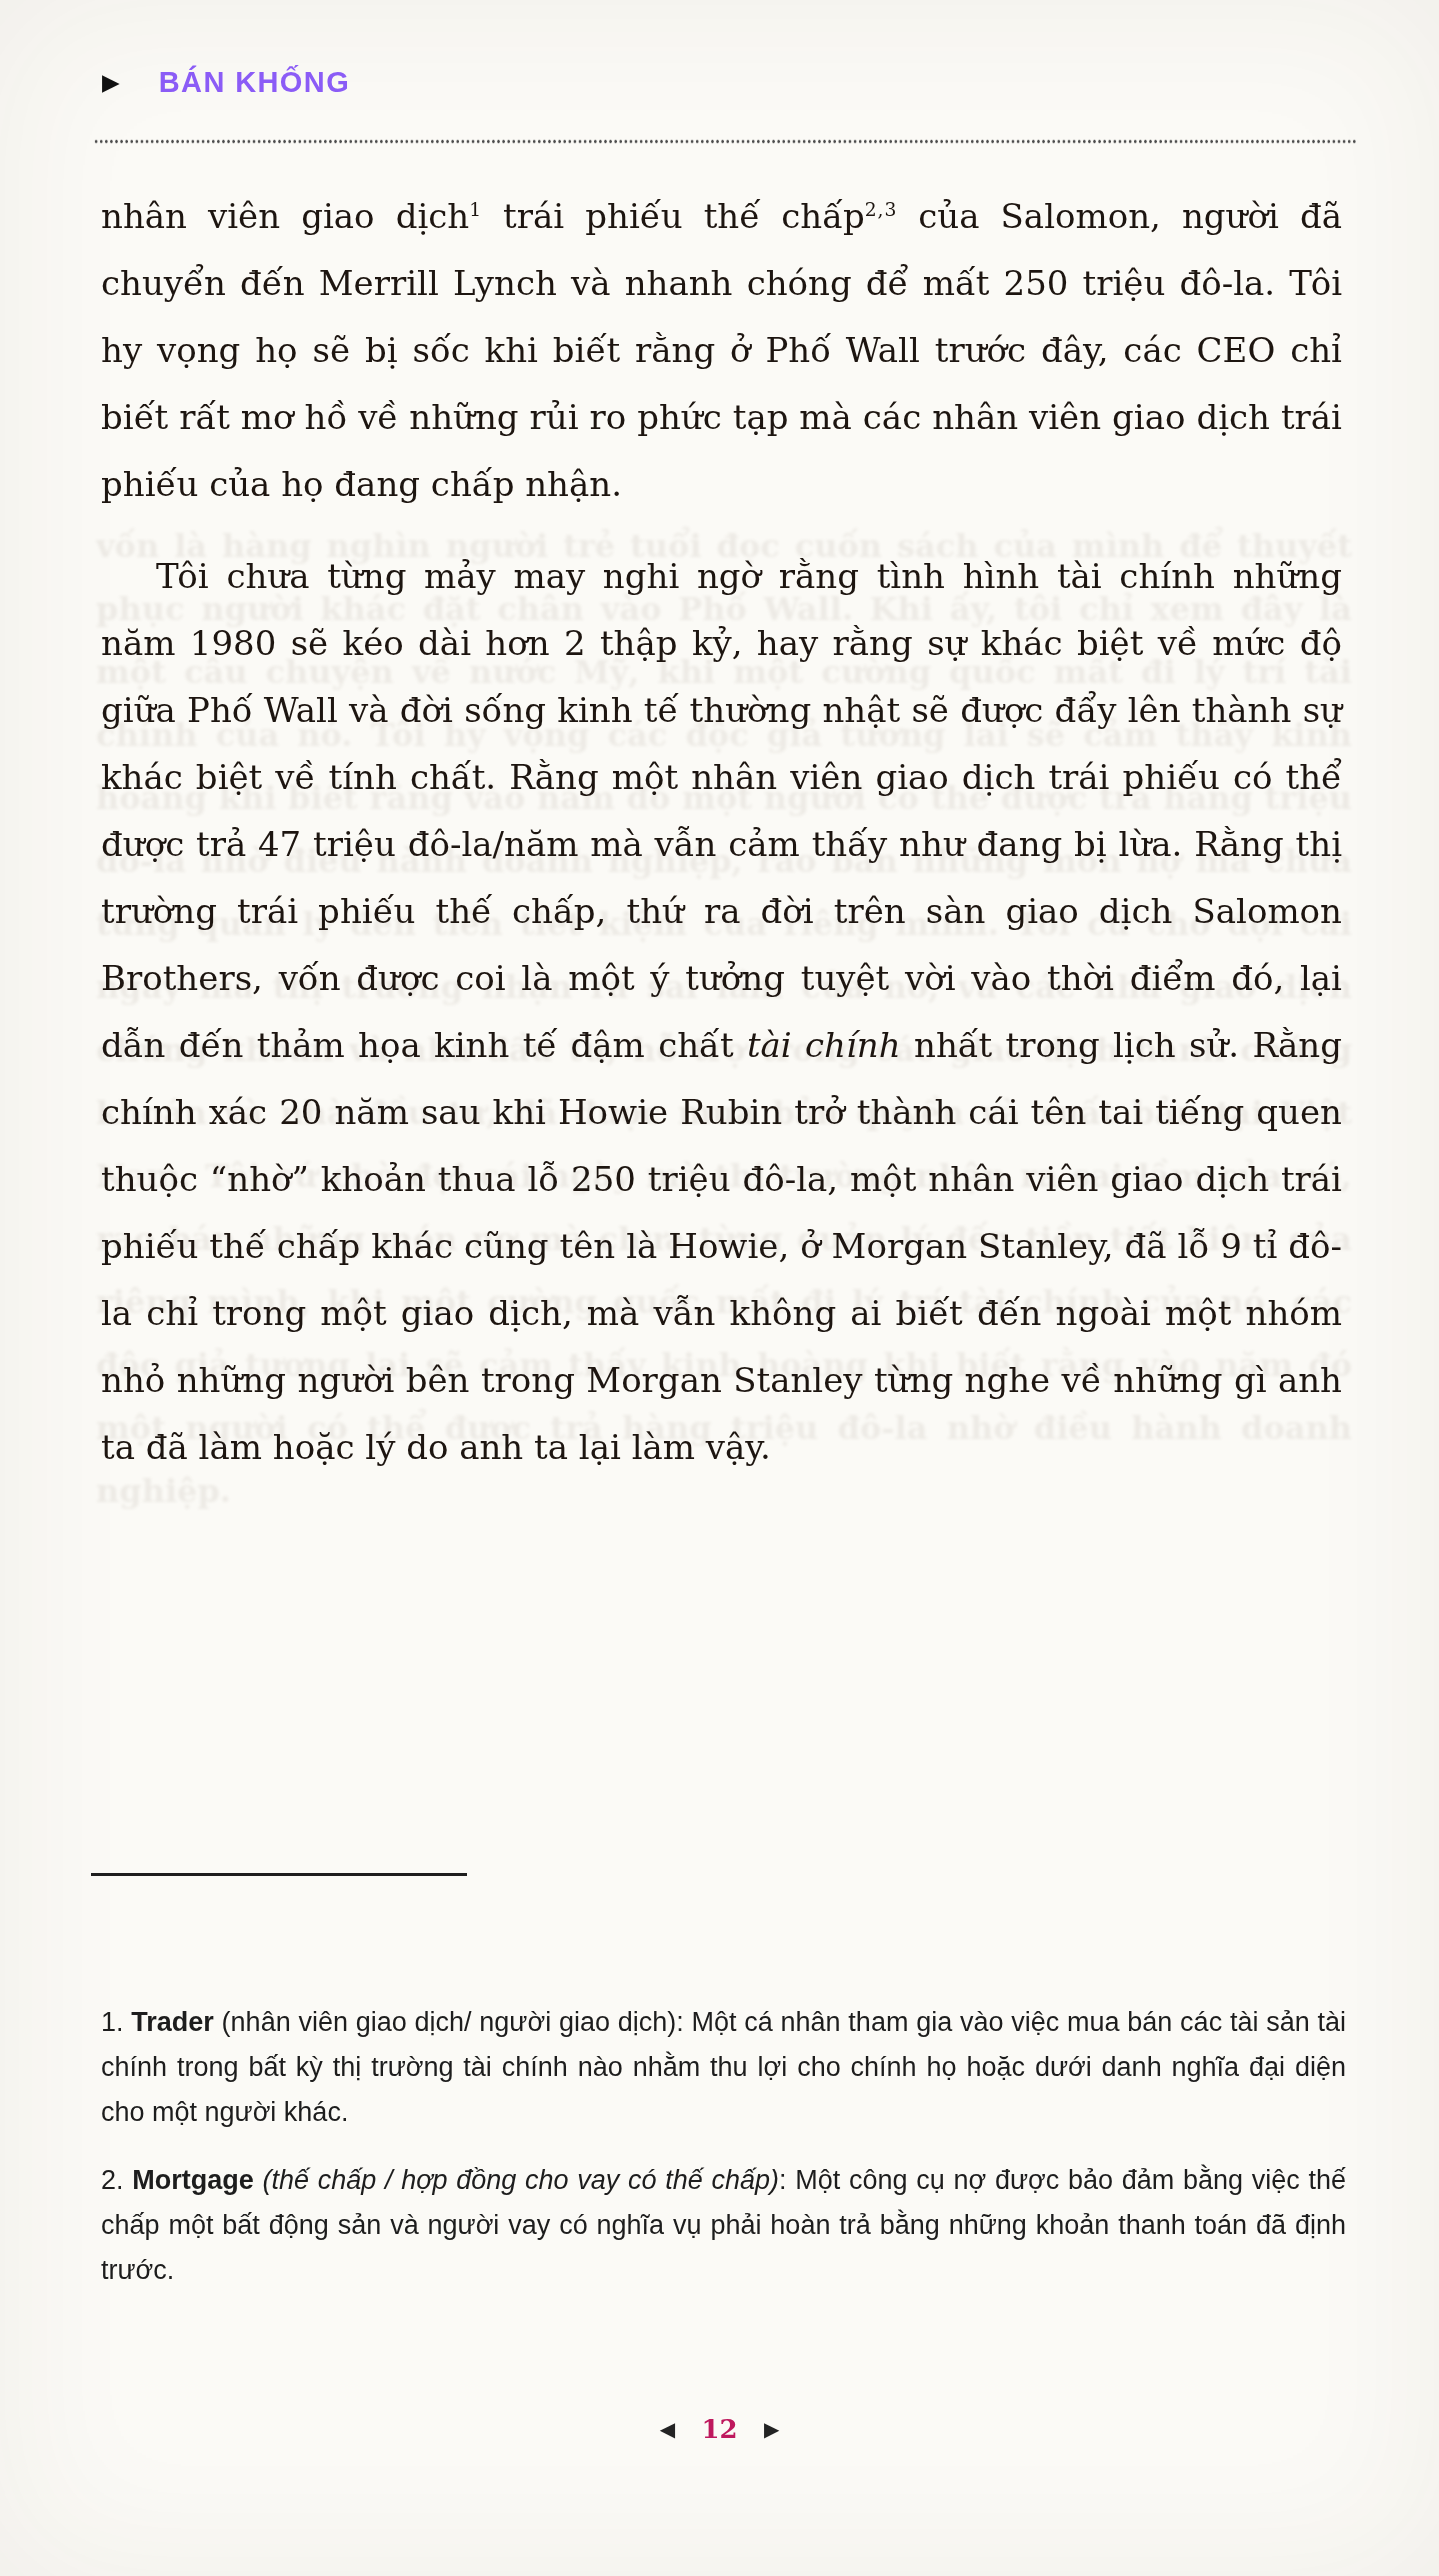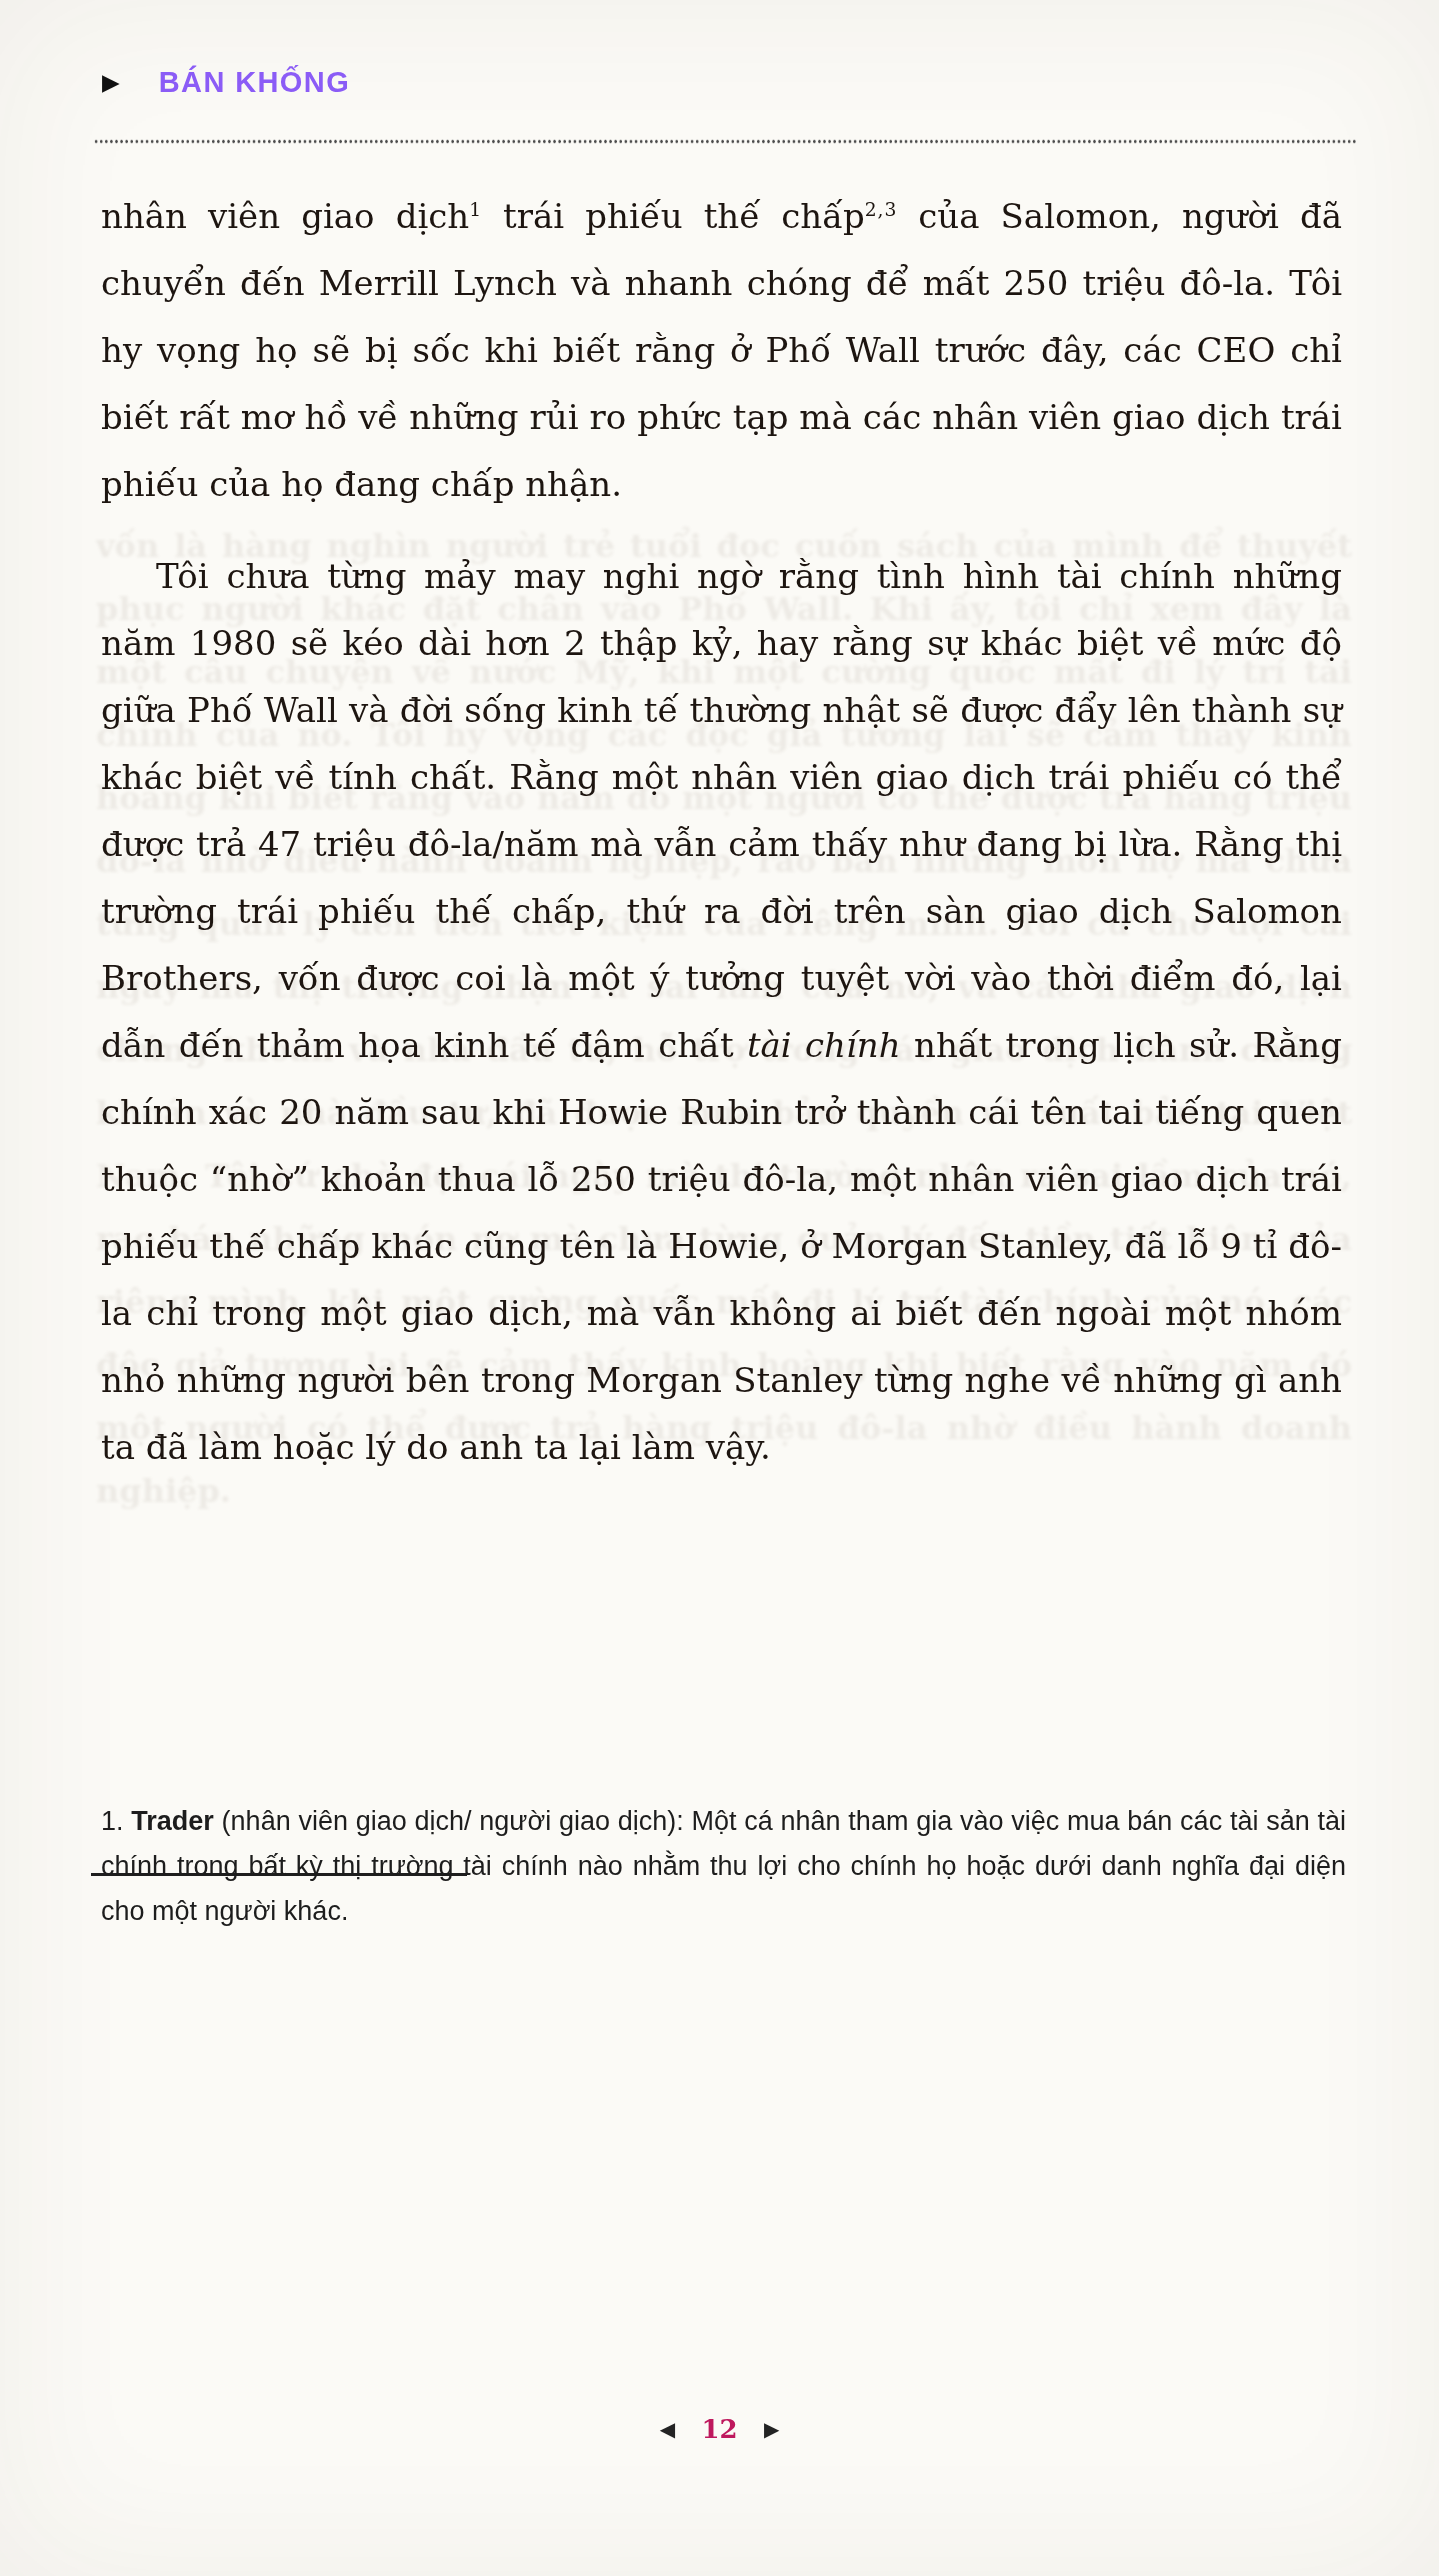--- a/index.html
+++ b/index.html
@@ -33,21 +33,21 @@
     color:#1d1510; text-align:justify;
   }
   .body-text p { text-align:justify; }
   .body-text p + p { margin-top:24.6px; text-indent:55px; }
   sup.fnref { font-size:0.55em; line-height:0; vertical-align:super; letter-spacing:0.9px; }
   em.ital { font-style:italic; }
   
   .separator { position:absolute; top:1873px; left:91px; width:376px; height:2.8px; background:#1e1e1e; z-index:2; }
   
   .footnotes {
-    position:absolute; top:1799px; left:101px; width:1245px; z-index:2;
+    position:absolute; top:2000px; left:101px; width:1245px; z-index:2;
     font-family:"Liberation Sans","DejaVu Sans",sans-serif;
     font-size:27px; line-height:45px; color:#1d1d1d; text-align:justify;
   }
   .footnote + .footnote { margin-top:23px; }
   .fn-term { font-weight:700; }
   .fn-paren.italic { font-style:italic; }
   
   .footer {
     position:absolute; left:0; right:0; top:2414px; z-index:2;
     display:flex; justify-content:center; align-items:center; gap:26.4px;
@@ -78,20 +78,21 @@
   <div class="ghost">vốn là hàng nghìn người trẻ tuổi đọc cuốn sách của mình để thuyết phục người khác đặt chân vào Phố Wall. Khi ấy, tôi chỉ xem đây là một câu chuyện về nước Mỹ, khi một cường quốc mất đi lý trí tài chính của nó. Tôi hy vọng các độc giả tương lai sẽ cảm thấy kinh hoàng khi biết rằng vào năm đó một người có thể được trả hàng triệu đô-la nhờ điều hành doanh nghiệp, rao bán những món nợ mà chưa từng quản lý đến tiền tiết kiệm của riêng mình. Tôi cứ chờ đợi cái ngày mà thị trường nhận ra sai lầm của nó, và các nhà giao dịch chứng khoán và nhà đầu tư, hỗ trợ trong các giao dịch hành chứng khoán và nhà đầu tư, đã được mua bản quyền và xuất bản tại Việt Nam. Tôi cứ chờ đợi cái ngày mà thị trường nhận ra sai lầm của nó, rao bán những món nợ mà chưa từng quản lý đến tiền tiết kiệm của riêng mình, khi một cường quốc mất đi lý trí tài chính của nó, các độc giả tương lai sẽ cảm thấy kinh hoàng khi biết rằng vào năm đó một người có thể được trả hàng triệu đô-la nhờ điều hành doanh nghiệp.</div>
 
   <div class="body-text">
     <p><span>nhân viên giao dịch</span><sup class="fnref">1</sup><span> trái phiếu thế chấp</span><sup class="fnref">2,3</sup><span> của Salomon, người đã chuyển đến Merrill Lynch và nhanh chóng để mất 250 triệu đô-la. Tôi hy vọng họ sẽ bị sốc khi biết rằng ở Phố Wall trước đây, các CEO chỉ biết rất mơ hồ về những rủi ro phức tạp mà các nhân viên giao dịch trái phiếu của họ đang chấp nhận.</span></p>
     <p><span>Tôi chưa từng mảy may nghi ngờ rằng tình hình tài chính những năm 1980 sẽ kéo dài hơn 2 thập kỷ, hay rằng sự khác biệt về mức độ giữa Phố Wall và đời sống kinh tế thường nhật sẽ được đẩy lên thành sự khác biệt về tính chất. Rằng một nhân viên giao dịch trái phiếu có thể được trả 47 triệu đô-la/năm mà vẫn cảm thấy như đang bị lừa. Rằng thị trường trái phiếu thế chấp, thứ ra đời trên sàn giao dịch Salomon Brothers, vốn được coi là một ý tưởng tuyệt vời vào thời điểm đó, lại dẫn đến thảm họa kinh tế đậm chất </span><em class="ital">tài chính</em><span> nhất trong lịch sử. Rằng chính xác 20 năm sau khi Howie Rubin trở thành cái tên tai tiếng quen thuộc “nhờ” khoản thua lỗ 250 triệu đô-la, một nhân viên giao dịch trái phiếu thế chấp khác cũng tên là Howie, ở Morgan Stanley, đã lỗ 9 tỉ đô-la chỉ trong một giao dịch, mà vẫn không ai biết đến ngoài một nhóm nhỏ những người bên trong Morgan Stanley từng nghe về những gì anh ta đã làm hoặc lý do anh ta lại làm vậy.</span></p>
   </div>
 
   <div class="separator"></div>
   <div class="footnotes">
     <p class="footnote"><span class="fn-num">1.</span> <span class="fn-term">Trader</span><span class="fn-paren"> (nhân viên giao dịch/ người giao dịch)</span><span>: Một cá nhân tham gia vào việc mua bán các tài sản tài chính trong bất kỳ thị trường tài chính nào nhằm thu lợi cho chính họ hoặc dưới danh nghĩa đại diện cho một người khác.</span></p>
+    <p class="footnote"><span class="fn-num">2.</span> <span class="fn-term">Mortgage</span><span class="fn-paren italic"> (thế chấp / hợp đồng cho vay có thế chấp)</span><span>: Một công cụ nợ được bảo đảm bằng việc thế chấp một bất động sản và người vay có nghĩa vụ phải hoàn trả bằng những khoản thanh toán đã định trước.</span></p>
   </div>
 
   <div class="footer">
     <span class="arrow">◀</span>
     <span class="num">12</span>
     <span class="arrow">▶</span>
   </div>
 
 </div>
 

